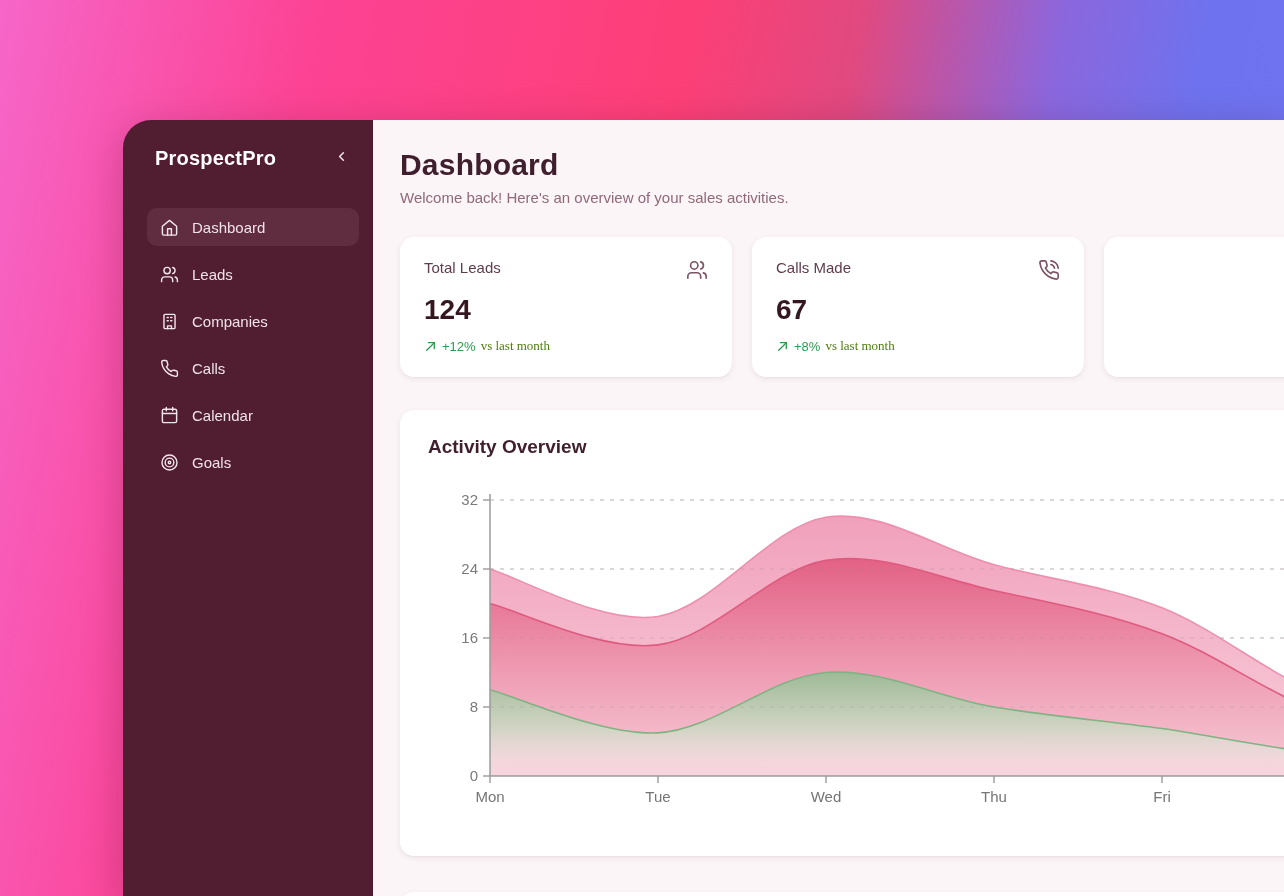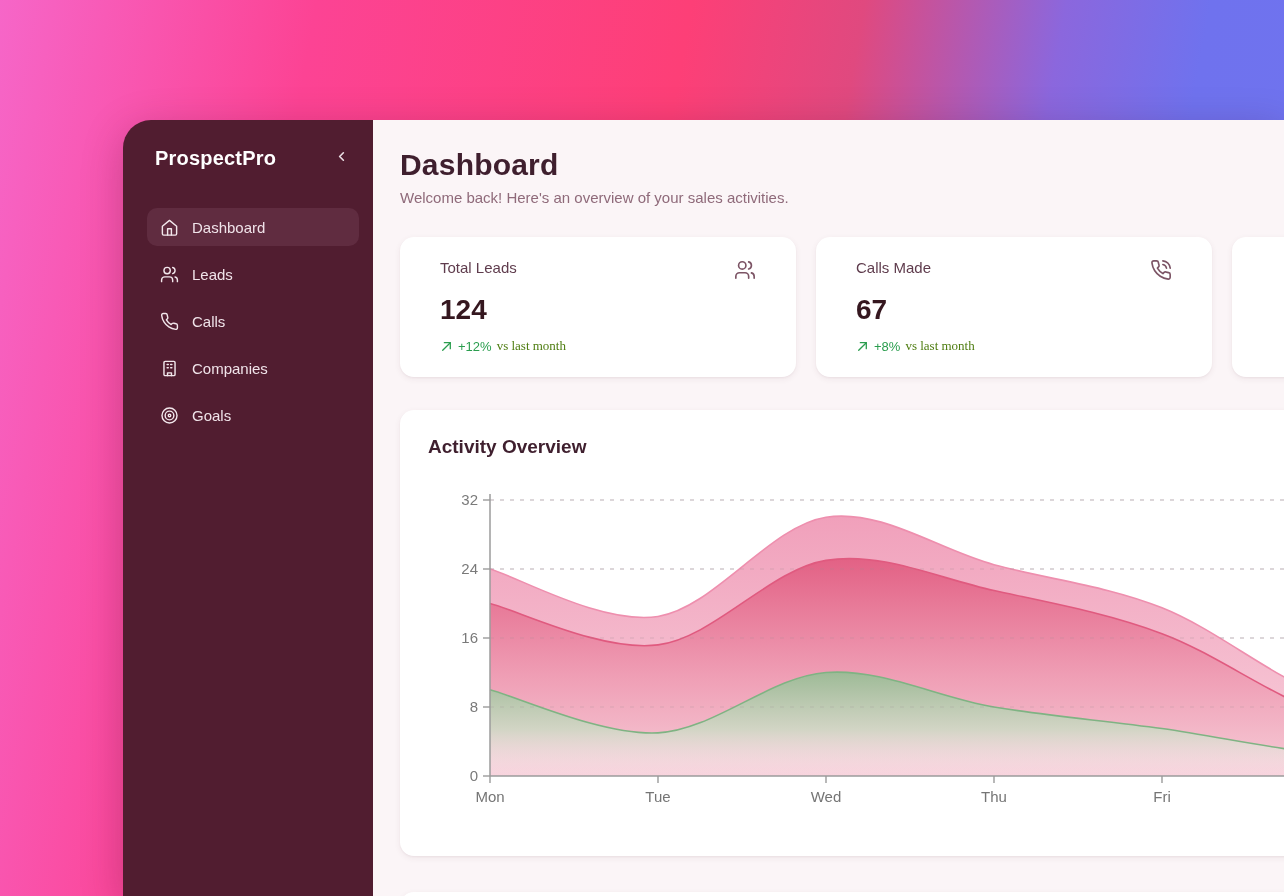--- a/index.html
+++ b/index.html
@@ -22,21 +22,21 @@
   .nav-item.active { background:#602c40; }
   .nav-icon { width:20px; height:20px; display:flex; align-items:center; justify-content:center; color:#f2e6eb; }
   .nav-icon svg { width:19px; height:19px; }
   .nav-label { font-size:15px; }
   
   .main { flex:1; background:#fbf5f7; overflow:hidden; position:relative; }
   .content { padding:28px 0 0 27px; width:1540px; }
   .page-title { font-size:30px; font-weight:800; color:#3f1f2e; letter-spacing:.2px; }
   .page-subtitle { margin-top:7px; font-size:15px; color:#8f6a7a; }
   .cards-row { margin-top:31px; display:flex; gap:20px; }
-  .stat-card { width:396px; height:140px; background:#fff; border-radius:14px; padding:22px 40px; box-shadow:0 2px 6px rgba(90,40,60,.07), 0 1px 2px rgba(90,40,60,.05); }
+  .stat-card { width:332px; height:140px; background:#fff; border-radius:14px; padding:22px 24px; box-shadow:0 2px 6px rgba(90,40,60,.07), 0 1px 2px rgba(90,40,60,.05); }
   .stat-top { display:flex; align-items:flex-start; justify-content:space-between; }
   .stat-label { font-size:15px; color:#5f3c4d; }
   .stat-icon { color:#7c5465; }
   .stat-icon svg { width:22px; height:22px; }
   .stat-value { margin-top:9px; font-size:28px; font-weight:700; color:#35171f; }
   .stat-trend { margin-top:12px; display:flex; align-items:center; gap:5px; font-size:13px; }
   .trend-arrow { color:#2a9d4e; display:flex; }
   .trend-arrow svg { width:13px; height:13px; }
   .trend-pct { color:#2a9d4e; }
   .trend-suffix { color:#4d7c0f;font-family:Liberation Serif, serif; }
@@ -79,34 +79,43 @@
               <circle cx="9" cy="7" r="4"></circle>
               <path d="M22 21v-2a4 4 0 0 0-3-3.87"></path>
               <path d="M16 3.13a4 4 0 0 1 0 7.75"></path>
             </svg>
           </span>
           <span class="nav-label">Leads</span>
         </div>
         <div class="nav-item">
           <span class="nav-icon">
             <svg viewBox="0 0 24 24" fill="none" stroke="currentColor" stroke-width="1.8" stroke-linecap="round" stroke-linejoin="round">
-              <path d="M22 16.92v3a2 2 0 0 1-2.18 2 19.79 19.79 0 0 1-8.63-3.07 19.5 19.5 0 0 1-6-6 19.79 19.79 0 0 1-3.07-8.67A2 2 0 0 1 4.11 2h3a2 2 0 0 1 2 1.72 12.84 12.84 0 0 0 .7 2.81 2 2 0 0 1-.45 2.11L8.09 9.91a16 16 0 0 0 6 6l1.27-1.27a2 2 0 0 1 2.11-.45 12.84 12.84 0 0 0 2.81.7A2 2 0 0 1 22 16.92z"></path>
-            </svg>
-          </span>
-          <span class="nav-label">Calls</span>
-        </div>
-        <div class="nav-item">
-          <span class="nav-icon">
-            <svg viewBox="0 0 24 24" fill="none" stroke="currentColor" stroke-width="1.8" stroke-linecap="round" stroke-linejoin="round">
               <rect x="5" y="3" width="14" height="18" rx="1.5"></rect>
               <path d="M9.5 21v-3.5h5V21"></path>
               <path d="M9 7h1.5M13.5 7H15M9 11h1.5M13.5 11H15"></path>
             </svg>
           </span>
           <span class="nav-label">Companies</span>
+        </div>
+        <div class="nav-item">
+          <span class="nav-icon">
+            <svg viewBox="0 0 24 24" fill="none" stroke="currentColor" stroke-width="1.8" stroke-linecap="round" stroke-linejoin="round">
+              <path d="M22 16.92v3a2 2 0 0 1-2.18 2 19.79 19.79 0 0 1-8.63-3.07 19.5 19.5 0 0 1-6-6 19.79 19.79 0 0 1-3.07-8.67A2 2 0 0 1 4.11 2h3a2 2 0 0 1 2 1.72 12.84 12.84 0 0 0 .7 2.81 2 2 0 0 1-.45 2.11L8.09 9.91a16 16 0 0 0 6 6l1.27-1.27a2 2 0 0 1 2.11-.45 12.84 12.84 0 0 0 2.81.7A2 2 0 0 1 22 16.92z"></path>
+            </svg>
+          </span>
+          <span class="nav-label">Calls</span>
+        </div>
+        <div class="nav-item">
+          <span class="nav-icon">
+            <svg viewBox="0 0 24 24" fill="none" stroke="currentColor" stroke-width="1.8" stroke-linecap="round" stroke-linejoin="round">
+              <rect x="3" y="4" width="18" height="17" rx="2"></rect>
+              <path d="M16 2v4M8 2v4M3 9.5h18"></path>
+            </svg>
+          </span>
+          <span class="nav-label">Calendar</span>
         </div>
         <div class="nav-item">
           <span class="nav-icon">
             <svg viewBox="0 0 24 24" fill="none" stroke="currentColor" stroke-width="1.8" stroke-linecap="round" stroke-linejoin="round">
               <circle cx="12" cy="12" r="9.5"></circle>
               <circle cx="12" cy="12" r="5.5"></circle>
               <circle cx="12" cy="12" r="1.6"></circle>
             </svg>
           </span>
           <span class="nav-label">Goals</span>

